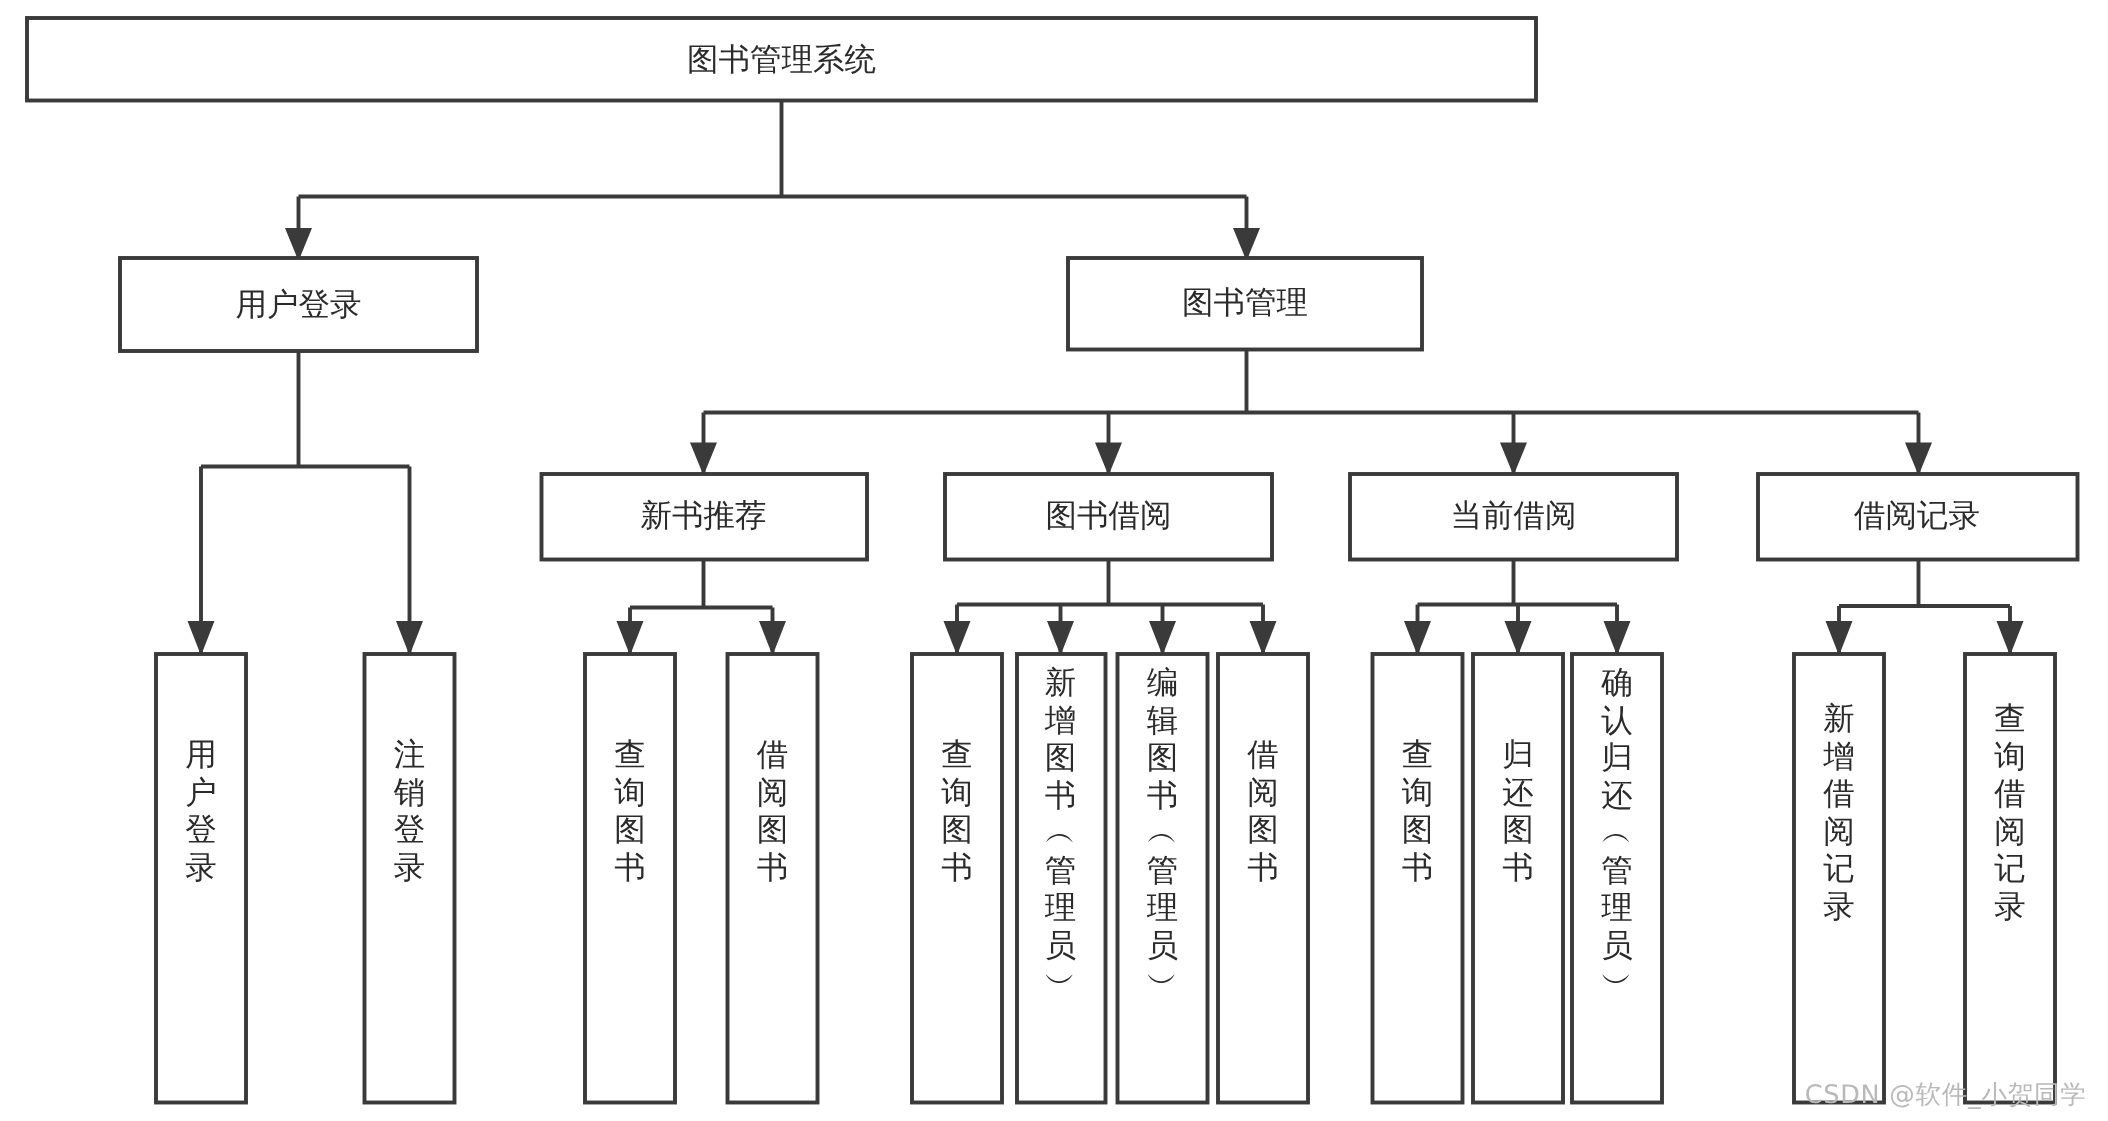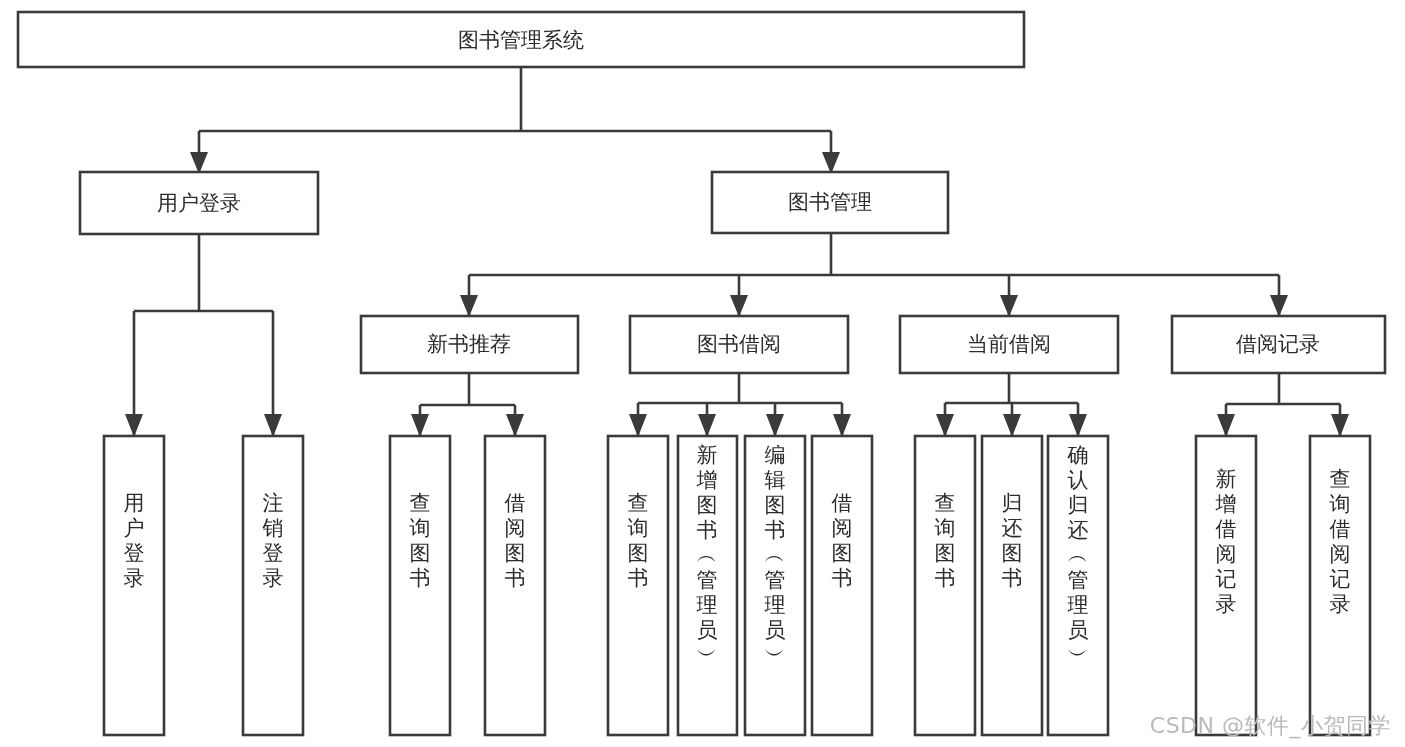--- a/index.html
+++ b/index.html
@@ -52,21 +52,21 @@
   }
   .arrow-head {
     fill: #3a3a3a;
     stroke: none;
   }
   .watermark {
     position: absolute;
     right: 14px;
     bottom: 6px;
     font-family: "DejaVu Sans", "Liberation Sans", sans-serif;
-    font-size: 22px;
+    font-size: 17px;
     color: #b9b9b9;
     white-space: nowrap;
     letter-spacing: 0.5px;
     user-select: none;
   }
 </style>
 </head>
 <body>
 
 <div id="diagram-root">

